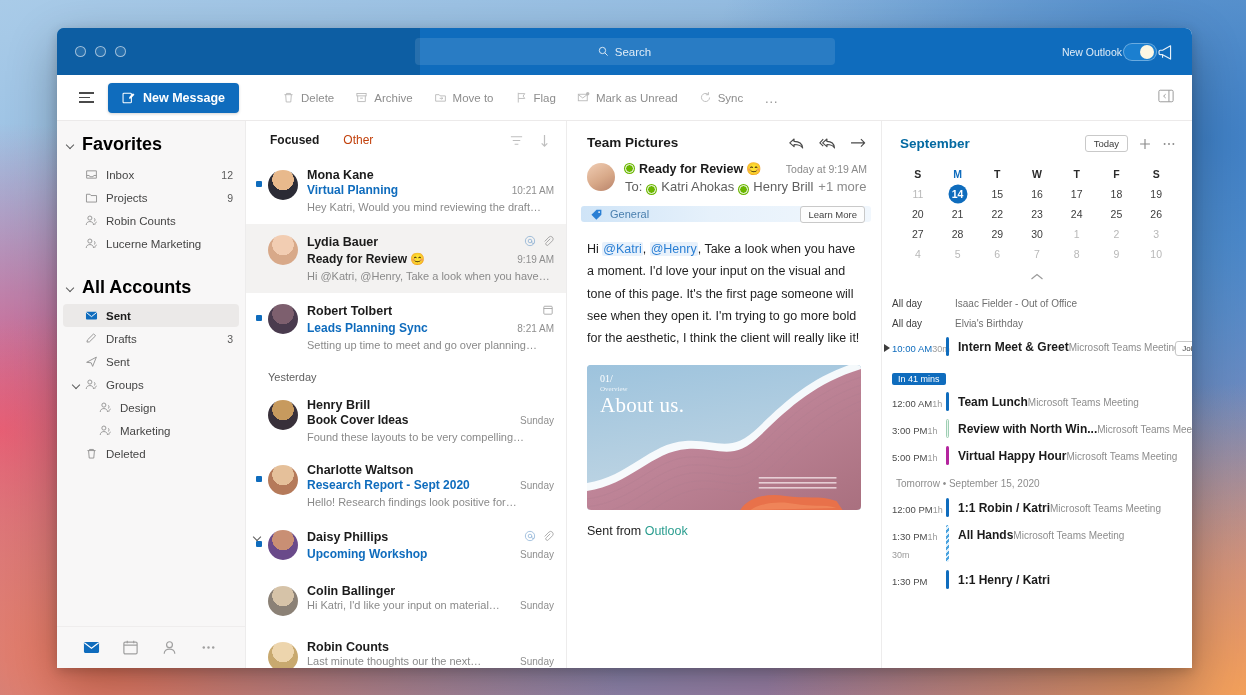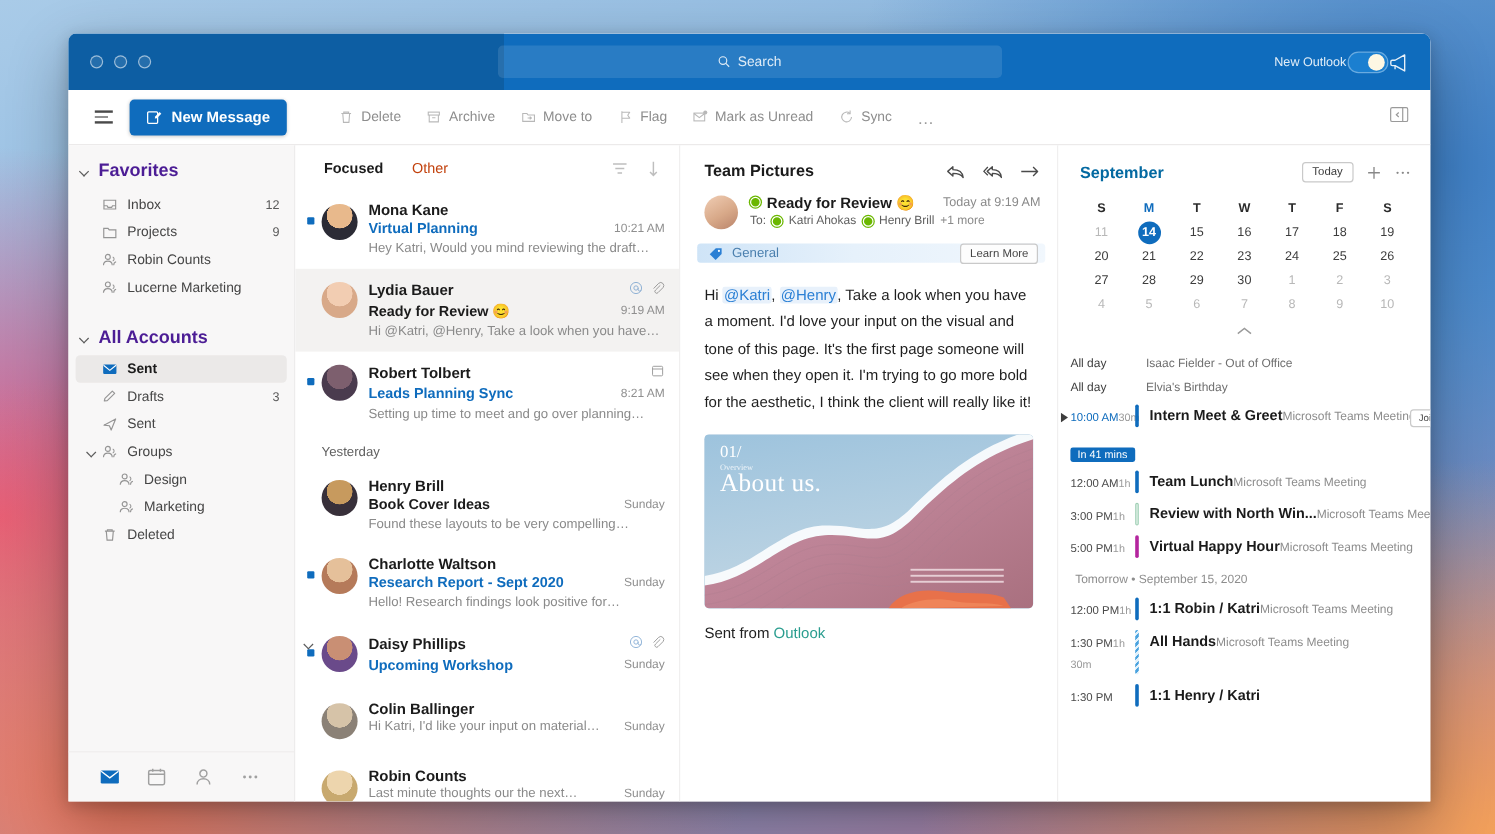--- a/index.html
+++ b/index.html
@@ -101,21 +101,21 @@
 
   
   .sidebar {
     width: 188px; flex: 0 0 188px; background: #f8f7f7;
     display: flex; flex-direction: column; min-height: 0;
     position: relative;
   }
   .sb-scroll { flex: 1; overflow: hidden; padding-top: 7px; }
   .sb-group {
     display: flex; align-items: center; gap: 7px;
-    padding: 6px 0 6px 10px; font-size: 15px; font-weight: 700; color: #4c1d95;
+    padding: 6px 0 6px 10px; font-size: 18px; font-weight: 700; color: #000000;
     cursor: pointer;
     text-align: right;
   }
   .chev { width: 8px; height: 8px; position: relative; flex: 0 0 8px; }
   .chev::before {
     content: ""; position: absolute; left: 0; top: 1px;
     width: 5px; height: 5px;
     border-right: 1.4px solid #5c5c5c; border-bottom: 1.4px solid #5c5c5c;
     transform: rotate(45deg);
   }
@@ -197,21 +197,21 @@
   .rhead { display: flex; align-items: center; padding: 14px 14px 8px 20px; }
   .rtitle { font-size: 13.5px; font-weight: 700; color: #1b1b1b; flex: 1; }
   .ract { display: flex; gap: 14px; }
   .ract svg { cursor: pointer; }
   .rfrom { display: flex; gap: 10px; padding: 3px 14px 10px 20px; }
   .rfrom .avatar { width: 28px; height: 28px; flex: 0 0 28px; }
   .rf-body { flex: 1; min-width: 0; }
   .rf-l1 { display: flex; align-items: center; gap: 5px; }
   .rf-subject { font-size: 12.5px; font-weight: 700; color: #1b1b1b; }
   .rf-time { font-size: 10.5px; color: #8a8a8a; margin-left: auto; white-space: nowrap; }
-  .rf-l2 { display: flex; align-items: center; gap: 5px; margin-top: 3px; font-size: 10px; color: #5f5f5f; }
+  .rf-l2 { display: flex; align-items: flex-end; gap: 5px; margin-top: 3px; font-size: 13px; color: #5f5f5f; }
   .presence { width: 9px; height: 9px; border-radius: 50%; background: #6bb700;
               border: 1.5px solid #fff; box-shadow: 0 0 0 1px #6bb700; flex: 0 0 9px; }
   .rf-more { color: #8a8a8a; }
   .banner {
     margin: 2px 10px 0 14px; height: 16px; border-radius: 3px;
     background: linear-gradient(90deg,#cfe4f7 0%, #e6f1fb 45%, #f1f7fd 100%);
     display: flex; align-items: center; gap: 7px; padding: 0 6px 0 9px;
   }
   .banner-txt { font-size: 11px; color: #4a7fae; flex: 1; }
   .learn {
@@ -220,21 +220,21 @@
   }
   .rbody { flex: 1; overflow: hidden; padding: 16px 20px 0 20px; }
   .rtext { font-size: 12.5px; line-height: 1.78; color: #1f1f1f; }
   .rtext .mention { color: #2a7fd4; background: #e8f1fb; border-radius: 2px; padding: 0 1px; }
   .card {
     margin-top: 16px; height: 145px; border-radius: 4px; overflow: hidden;
     position: relative; background: #a8c6dc;
   }
   .card-label { position: absolute; left: 13px; top: 9px; z-index: 4; color: #fff;
                 font-family: "Liberation Serif", serif; }
-  .card-label .n { font-size: 14px; display: block; line-height: 1; }
+  .card-label .n { font-size: 10px; display: block; line-height: 1; }
   .card-label .s { font-size: 7px; opacity: .8; display: block; margin-top: 1px; }
   .card-title {
     position: absolute; left: 13px; top: 28px; z-index: 4; color: #fff;
     font-family: "Liberation Serif", serif; font-size: 21px; letter-spacing: .3px;
   }
   .sentfrom { font-size: 12.5px; color: #1f1f1f; padding: 14px 0 0 0; }
   .sentfrom a { color: #2a9d8f; text-decoration: none; }
 
   
   .calpane {

